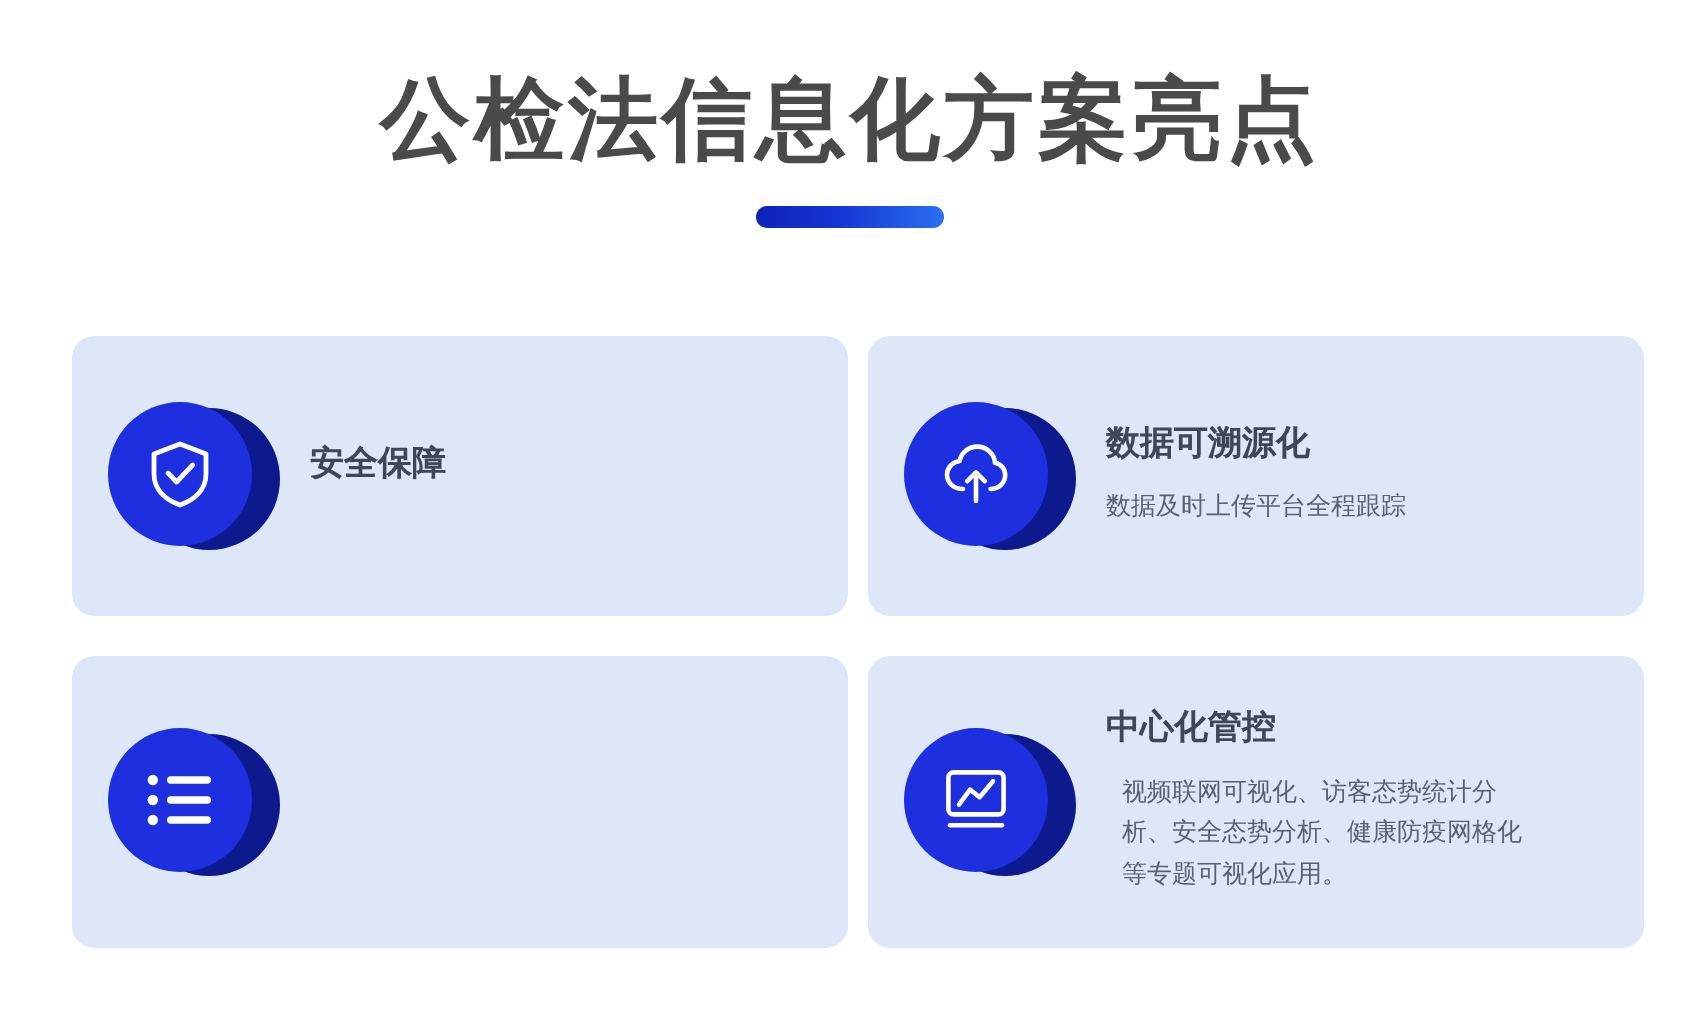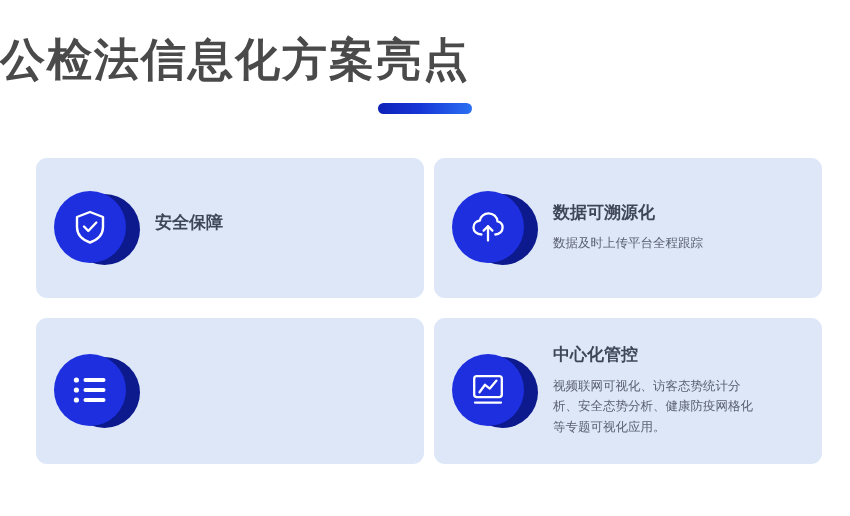--- a/index.html
+++ b/index.html
@@ -17,20 +17,21 @@
   .page {
     position: relative;
     width: 850px;
     height: 516px;
     box-sizing: border-box;
   }
 
   
   .header {
     padding-top: 34px;
+    text-align: center;
   }
   .page-title {
     font-size: 45px;
     font-weight: bold;
     color: #4a4a4a;
     letter-spacing: 2px;
     line-height: 1.15;
     margin: 0;
     font-family: "DejaVu Sans", "Liberation Sans", sans-serif;
   }
@@ -39,21 +40,21 @@
     height: 11px;
     border-radius: 6px;
     margin: 17px auto 0 auto;
     background: linear-gradient(90deg, #0e22b9 0%, #1636d6 45%, #2b70f2 100%);
   }
 
   
   .card-grid {
     position: absolute;
     left: 36px;
-    top: 158px;
+    top: 168px;
     width: 786px;
     display: grid;
     grid-template-columns: 388px 388px;
     grid-template-rows: 140px 146px;
     column-gap: 10px;
     row-gap: 20px;
   }
 
   .card {
     background: #dde7f8;
@@ -113,20 +114,21 @@
   .card-desc {
     font-size: 12.5px;
     color: #5b6071;
     line-height: 1.65;
     margin: 0;
     font-family: "DejaVu Sans", "Liberation Sans", sans-serif;
     max-width: 216px;
   }
   .card-desc.wide {
     max-width: 204px;
+    margin-left: 8px;
   }
   .card-desc.single {
     max-width: 100%;
     white-space: nowrap;
   }
 </style>
 </head>
 <body>
 
 <div class="page">

